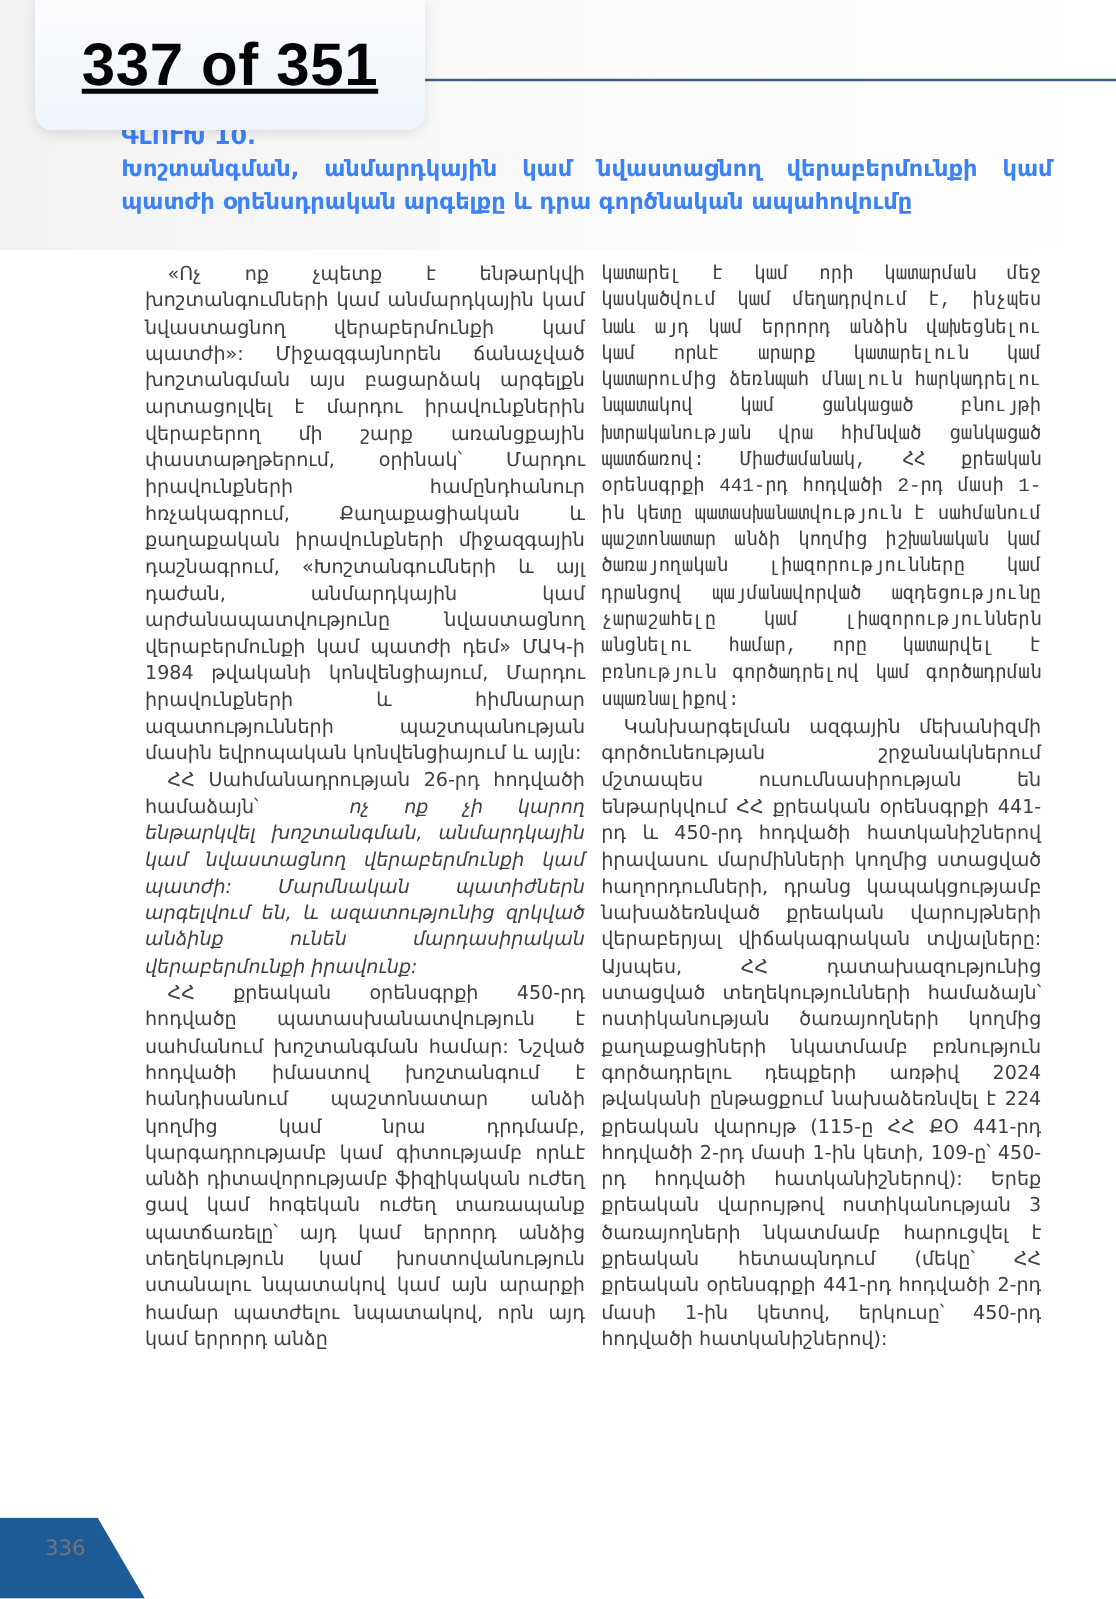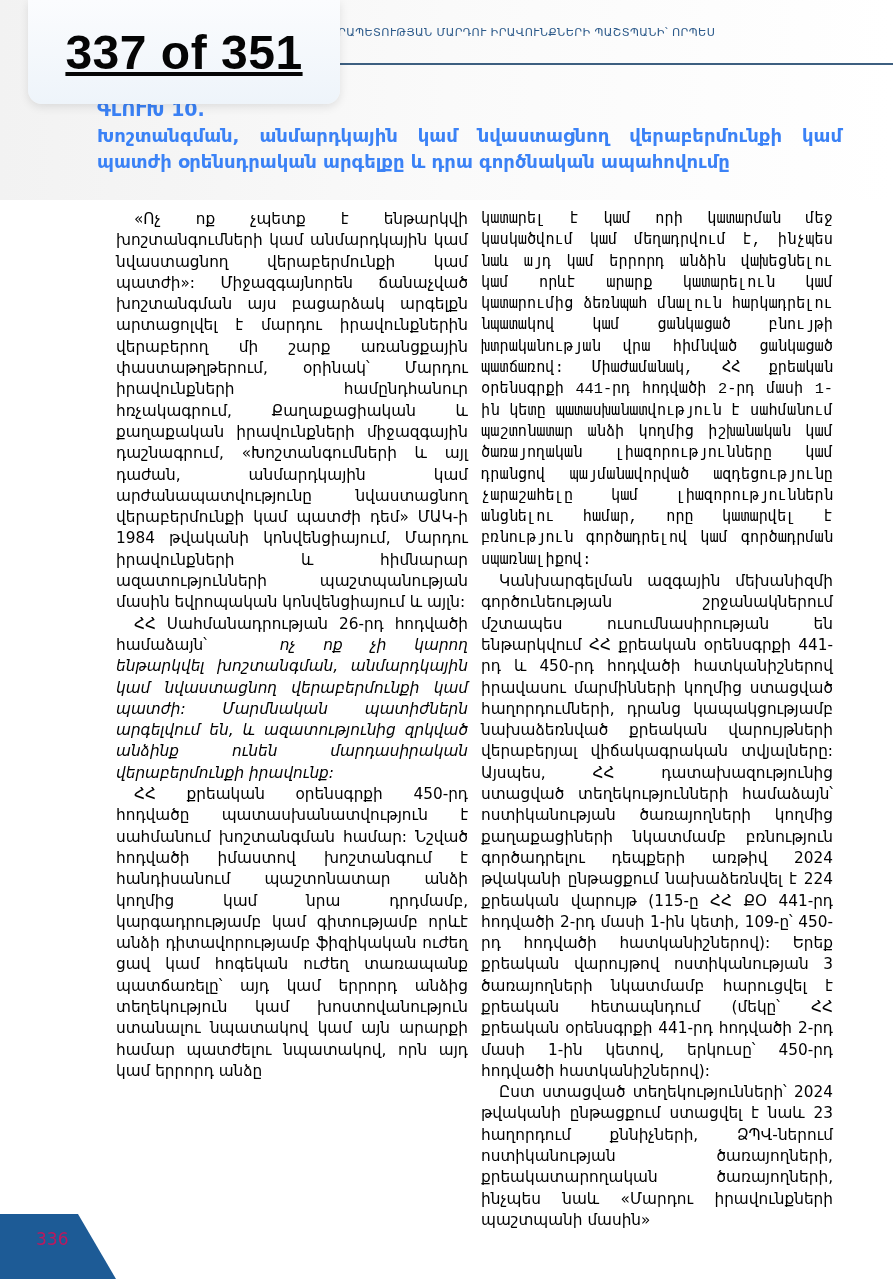--- a/index.html
+++ b/index.html
@@ -36,63 +36,61 @@
   }
   .chapter {
     position: absolute; left: 97px; top: 96px; width: 745px;
     color: #3b82f6; font-weight: bold;
   }
   .chapter-num { font-size: 19px; line-height: 26px; }
   .chapter-title { font-size: 18px; line-height: 26px; margin-top: 1px; text-align: justify; }
   .col {
     position: absolute; top: 209px; width: 352px;
     font-family: "DejaVu Sans", sans-serif;
-    font-size: 15.3px; line-height: 21.3px; color: #000000;
+    font-size: 15.3px; line-height: 21.3px; color: #404040;
     text-align: justify; hyphens: manual;
   }
   .col.left { left: 116px; }
   .col.right { left: 481px; }
   .col p { margin: 0; text-indent: 18px; }
   .col p.noindent { text-indent: 0; font-family: Liberation Mono, monospace; }
   .col em { font-style: italic; margin-left: 45px; }
   .footer-tab {
     position: absolute; left: 0; top: 1214px; width: 120px; height: 65px;
     background: #1d5b96;
     clip-path: polygon(0 0, 78px 0, 116px 65px, 0 65px);
   }
   .footer-num {
     position: absolute; left: 36px; top: 1229px; width: 40px;
-    color: #be185d; font-size: 17px; font-family: "DejaVu Sans", sans-serif;
+    color: #737373; font-size: 17px; font-family: "DejaVu Sans", sans-serif;
   }
 </style>
 </head>
 <body>
 
 <div class="top-fade"></div>
 
 <div class="page-counter">
   <span>337 of 351</span>
 </div>
 
 <div class="running-header">
-  <div>ՐԱՊԵՏՈՒԹՅԱՆ ՄԱՐԴՈՒ ԻՐԱՎՈՒՆՔՆԵՐԻ ՊԱՇՏՊԱՆԻ՝ ՈՐՊԵՍ</div>
 </div>
 <div class="header-rule"></div>
 
 <div class="chapter">
   <div class="chapter-num">ԳԼՈՒԽ 10.</div>
   <div class="chapter-title">Խոշտանգման, անմարդկային կամ նվաստացնող վերաբերմունքի կամ պատժի օրենսդրական արգելքը և դրա գործնական ապահովումը</div>
 </div>
 
 <div class="col left">
   <p>«Ոչ ոք չպետք է ենթարկվի խոշտանգումների կամ անմարդկային կամ նվաստացնող վերաբերմունքի կամ պատժի»: Միջազգայնորեն ճանաչված խոշտանգման այս բացարձակ արգելքն արտացոլվել է մարդու իրավունքներին վերաբերող մի շարք առանցքային փաստաթղթերում, օրինակ՝ Մարդու իրավունքների համընդհանուր հռչակագրում, Քաղաքացիական և քաղաքական իրավունքների միջազգային դաշնագրում, «Խոշտանգումների և այլ դաժան, անմարդկային կամ արժանապատվությունը նվաստացնող վերաբերմունքի կամ պատժի դեմ» ՄԱԿ-ի 1984 թվականի կոնվենցիայում, Մարդու իրավունքների և հիմնարար ազատությունների պաշտպանության մասին եվրոպական կոնվենցիայում և այլն:</p>
   <p><span>ՀՀ Սահմանադրության 26-րդ հոդվածի համաձայն՝ </span><em>ոչ ոք չի կարող ենթարկվել խոշտանգման, անմարդկային կամ նվաստացնող վերաբերմունքի կամ պատժի: Մարմնական պատիժներն արգելվում են, և ազատությունից զրկված անձինք ունեն մարդասիրական վերաբերմունքի իրավունք:</em></p>
   <p>ՀՀ քրեական օրենսգրքի 450-րդ հոդվածը պատասխանատվություն է սահմանում խոշտանգման համար: Նշված հոդվածի իմաստով խոշտանգում է հանդիսանում պաշտոնատար անձի կողմից կամ նրա դրդմամբ, կարգադրությամբ կամ գիտությամբ որևէ անձի դիտավորությամբ ֆիզիկական ուժեղ ցավ կամ հոգեկան ուժեղ տառապանք պատճառելը՝ այդ կամ երրորդ անձից տեղեկություն կամ խոստովանություն ստանալու նպատակով կամ այն արարքի համար պատժելու նպատակով, որն այդ կամ երրորդ անձը</p>
 </div>
 
 <div class="col right">
   <p class="noindent">կատարել է կամ որի կատարման մեջ կասկածվում կամ մեղադրվում է, ինչպես նաև այդ կամ երրորդ անձին վախեցնելու կամ որևէ արարք կատարելուն կամ կատարումից ձեռնպահ մնալուն հարկադրելու նպատակով կամ ցանկացած բնույթի խտրականության վրա հիմնված ցանկացած պատճառով: Միաժամանակ, ՀՀ քրեական օրենսգրքի 441-րդ հոդվածի 2-րդ մասի 1-ին կետը պատասխանատվություն է սահմանում պաշտոնատար անձի կողմից իշխանական կամ ծառայողական լիազորությունները կամ դրանցով պայմանավորված ազդեցությունը չարաշահելը կամ լիազորություններն անցնելու համար, որը կատարվել է բռնություն գործադրելով կամ գործադրման սպառնալիքով:</p>
   <p>Կանխարգելման ազգային մեխանիզմի գործունեության շրջանակներում մշտապես ուսումնասիրության են ենթարկվում ՀՀ քրեական օրենսգրքի 441-րդ և 450-րդ հոդվածի հատկանիշներով իրավասու մարմինների կողմից ստացված հաղորդումների, դրանց կապակցությամբ նախաձեռնված քրեական վարույթների վերաբերյալ վիճակագրական տվյալները: Այսպես, ՀՀ դատախազությունից ստացված տեղեկությունների համաձայն՝ ոստիկանության ծառայողների կողմից քաղաքացիների նկատմամբ բռնություն գործադրելու դեպքերի առթիվ 2024 թվականի ընթացքում նախաձեռնվել է 224 քրեական վարույթ (115-ը ՀՀ ՔՕ 441-րդ հոդվածի 2-րդ մասի 1-ին կետի, 109-ը՝ 450-րդ հոդվածի հատկանիշներով): Երեք քրեական վարույթով ոստիկանության 3 ծառայողների նկատմամբ հարուցվել է քրեական հետապնդում (մեկը՝ ՀՀ քրեական օրենսգրքի 441-րդ հոդվածի 2-րդ մասի 1-ին կետով, երկուսը՝ 450-րդ հոդվածի հատկանիշներով):</p>
-  <p>Ըստ ստացված տեղեկությունների՝ 2024 թվականի ընթացքում ստացվել է նաև 23 հաղորդում քննիչների, ՁՊՎ-ներում ոստիկանության ծառայողների, քրեակատարողական ծառայողների, ինչպես նաև «Մարդու իրավունքների պաշտպանի մասին»</p>
 </div>
 
 <div class="footer-tab"></div>
 <div class="footer-num">336</div>
 
 </body></html>

